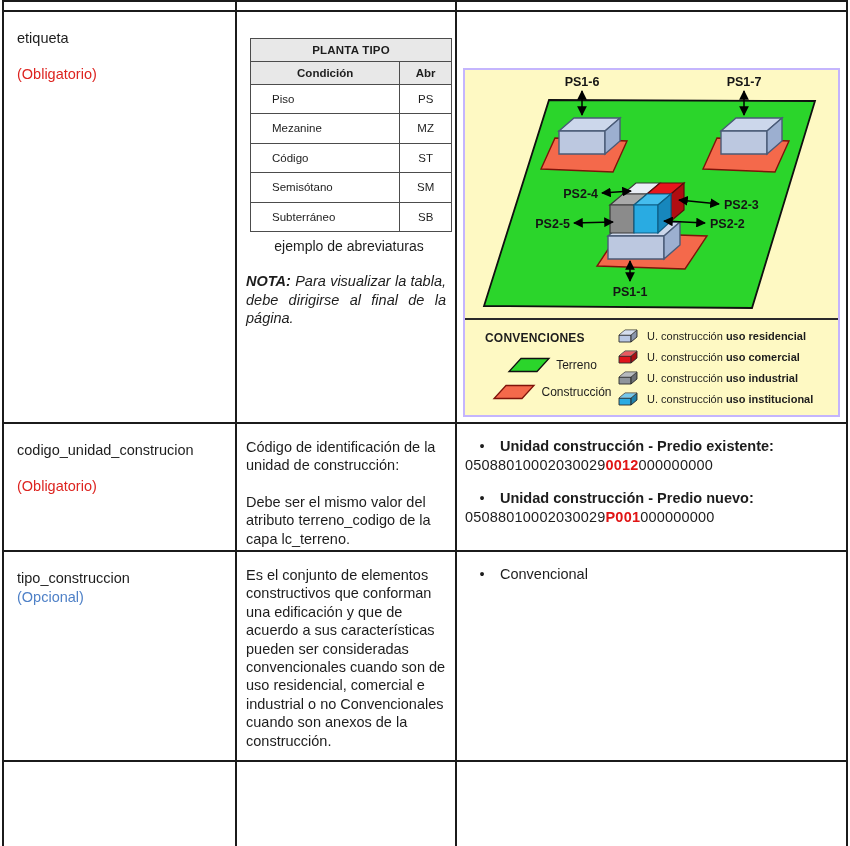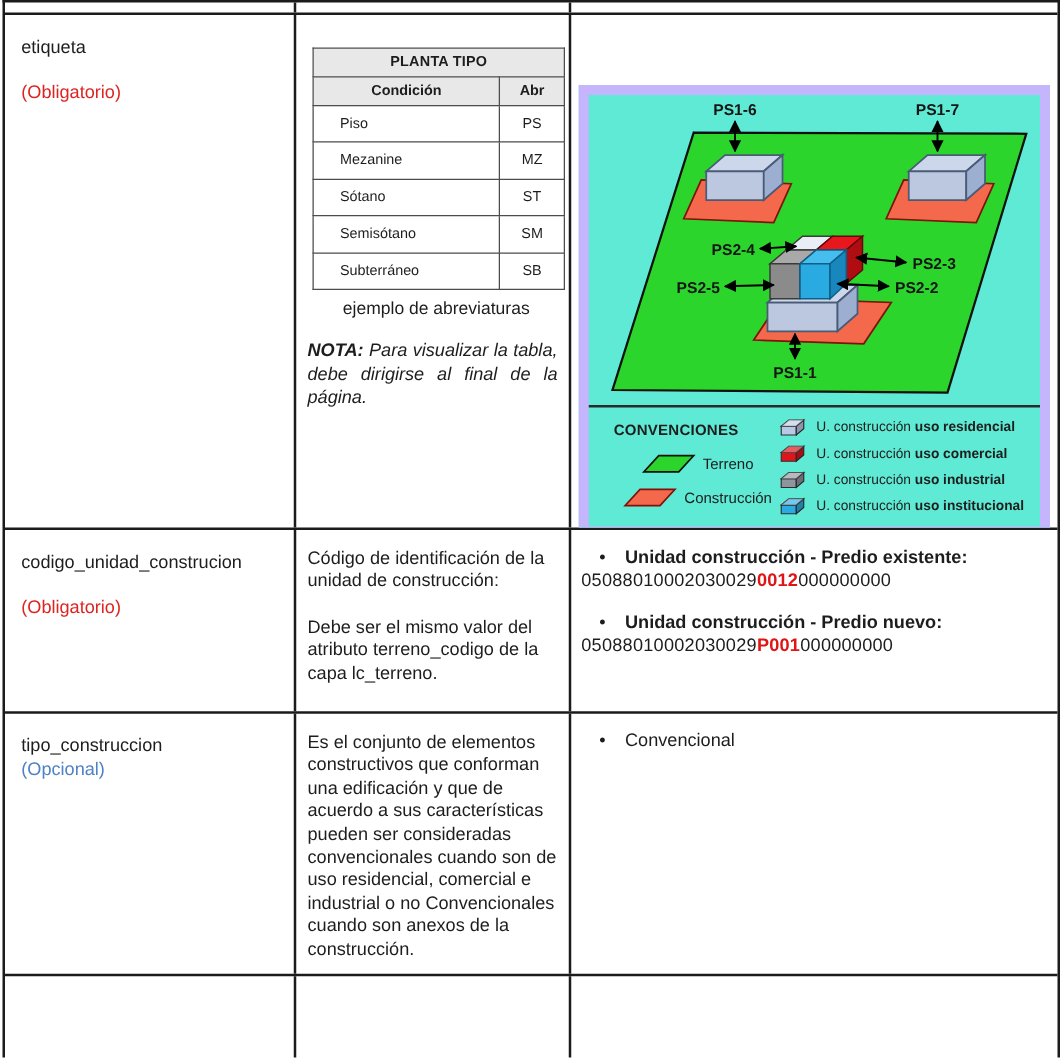--- a/index.html
+++ b/index.html
@@ -12,21 +12,21 @@
   .sheet {
     position: relative; margin-left: 2px; width: 846px; height: 846px;
     border: 2px solid #1b1b1b; border-bottom: none;
     display: flex; flex-direction: column; background: #fff;
   }
   .trow { display: grid; grid-template-columns: 233px 220px 1fr; border-bottom: 2px solid #1b1b1b; }
   .trow > div { overflow: hidden; }
   .c1, .c2 { border-right: 2px solid #1b1b1b; }
   .row-spacer-top { height: 10px; }
   .row-etiqueta { height: 412px; }
-  .row-codigo { height: 147px; }
+  .row-codigo { height: 128px; }
   .row-tipo { height: 210px; }
   .row-spacer-bottom { flex: 1; border-bottom: none; }
 
   
   .attr-cell { padding: 17px 8px 0 13px; font-size: 14.5px; line-height: 18px; }
   .attr-name { color: #1d1d1d; }
   .req { display: block; }
   .req.gap { margin-top: 18px; }
   .req.nogap { margin-top: 1px; }
 
@@ -41,21 +41,21 @@
   .pt-title { background: #e8e8e8; height: 23px; text-align: center; font-weight: bold; letter-spacing: .2px; }
   .pt-head { background: #e8e8e8; height: 23px; text-align: center; font-weight: bold; }
   .pt-cond { width: 150px; padding: 5px 0 5px 21px; height: 24px; }
   .pt-abr { width: 52px; text-align: center; }
   .pt-caption { width: 206px; text-align: center; font-size: 14px; margin-top: 5px; }
   .nota { margin-top: 17px; font-style: italic; text-align: justify; padding-right: 2px; }
   .nota b { font-weight: bold; }
 
   
   .ex-cell { font-size: 14.5px; line-height: 18px; }
-  .figure-frame { margin: 56px 0 0 6px; width: 377px; border: 8px solid #c4b5fd; background: #5eead4; }
+  .figure-frame { margin: 56px 0 0 6px; width: 377px; border: 2px solid #c4b5fd; background: #fef9c3; }
   .diagram-svg { display: block; }
   .diagram-svg text { font-family: "Liberation Sans", "DejaVu Sans", sans-serif; font-size: 12.5px; font-weight: bold; fill: #151515; }
   .legend { border-top: 2px solid #2a2a2a; display: flex; height: 97px; }
   .legend-left { width: 152px; padding: 9px 0 0 20px; }
   .legend-title { font-size: 12px; font-weight: bold; letter-spacing: .2px; }
   .legend-srow { display: flex; align-items: center; margin-top: 9px; gap: 5px; justify-content: center; }
   .legend-srow span { font-size: 12px; }
   .legend-right { flex: 1; padding-top: 5px; }
   .legend-item { display: flex; align-items: center; gap: 6px; height: 21px; }
   .legend-item .ltext { font-size: 11px; white-space: nowrap; }
@@ -102,21 +102,21 @@
           </tr>
           <tr>
             <td class="pt-cond">Piso</td>
             <td class="pt-abr">PS</td>
           </tr>
           <tr>
             <td class="pt-cond">Mezanine</td>
             <td class="pt-abr">MZ</td>
           </tr>
           <tr>
-            <td class="pt-cond">Sótano</td>
+            <td class="pt-cond">Código</td>
             <td class="pt-abr">ST</td>
           </tr>
           <tr>
             <td class="pt-cond">Semisótano</td>
             <td class="pt-abr">SM</td>
           </tr>
           <tr>
             <td class="pt-cond">Subterráneo</td>
             <td class="pt-abr">SB</td>
           </tr>

